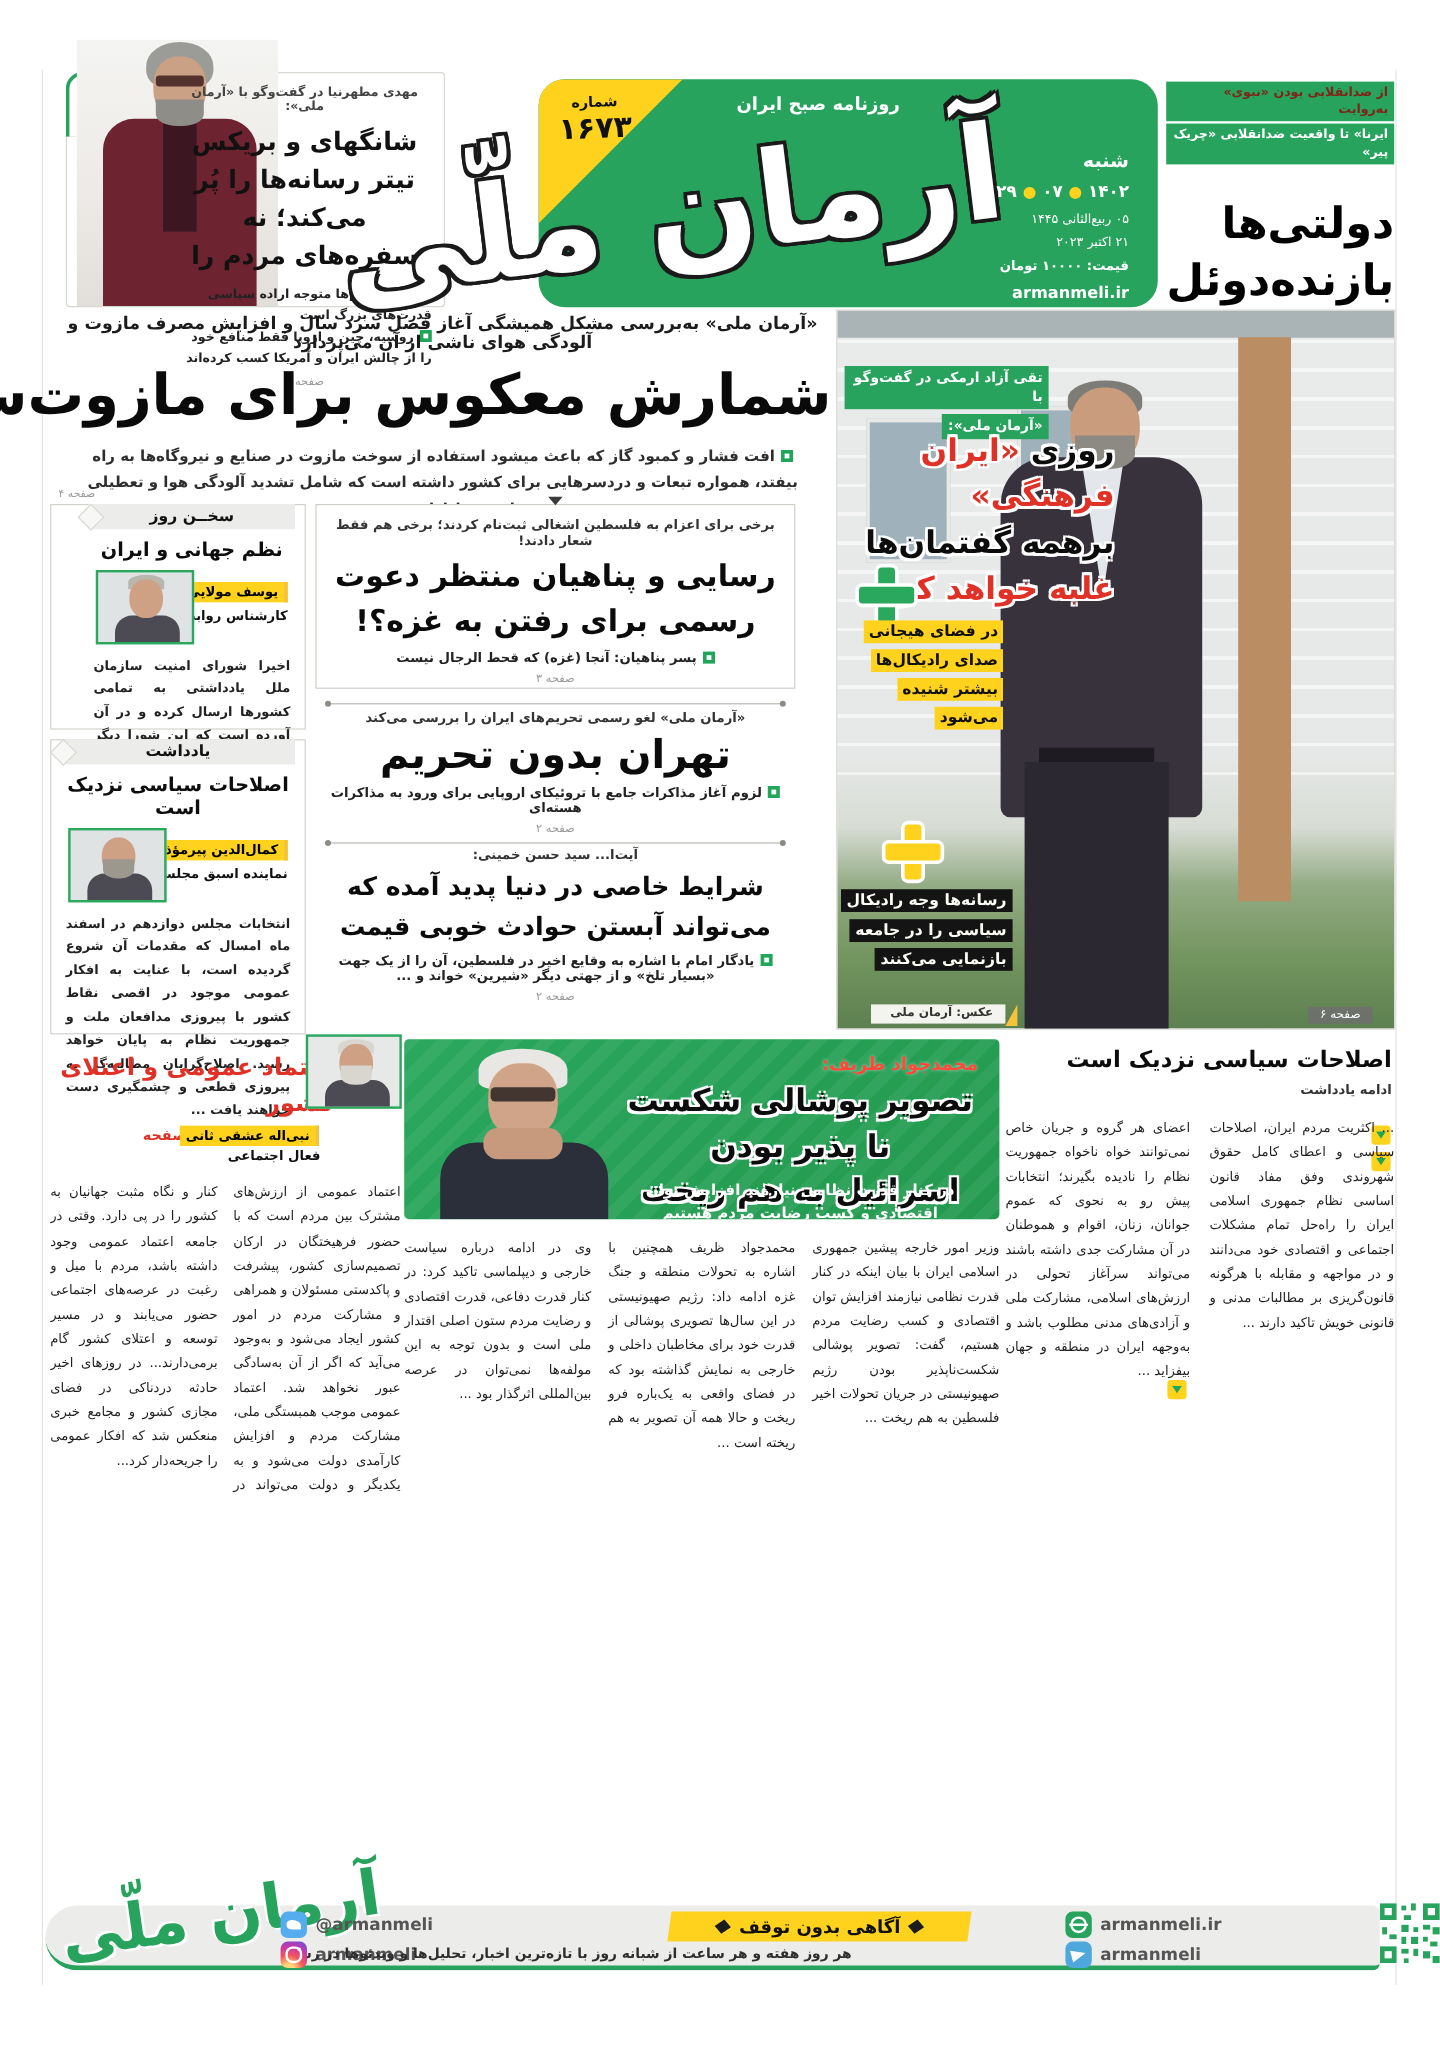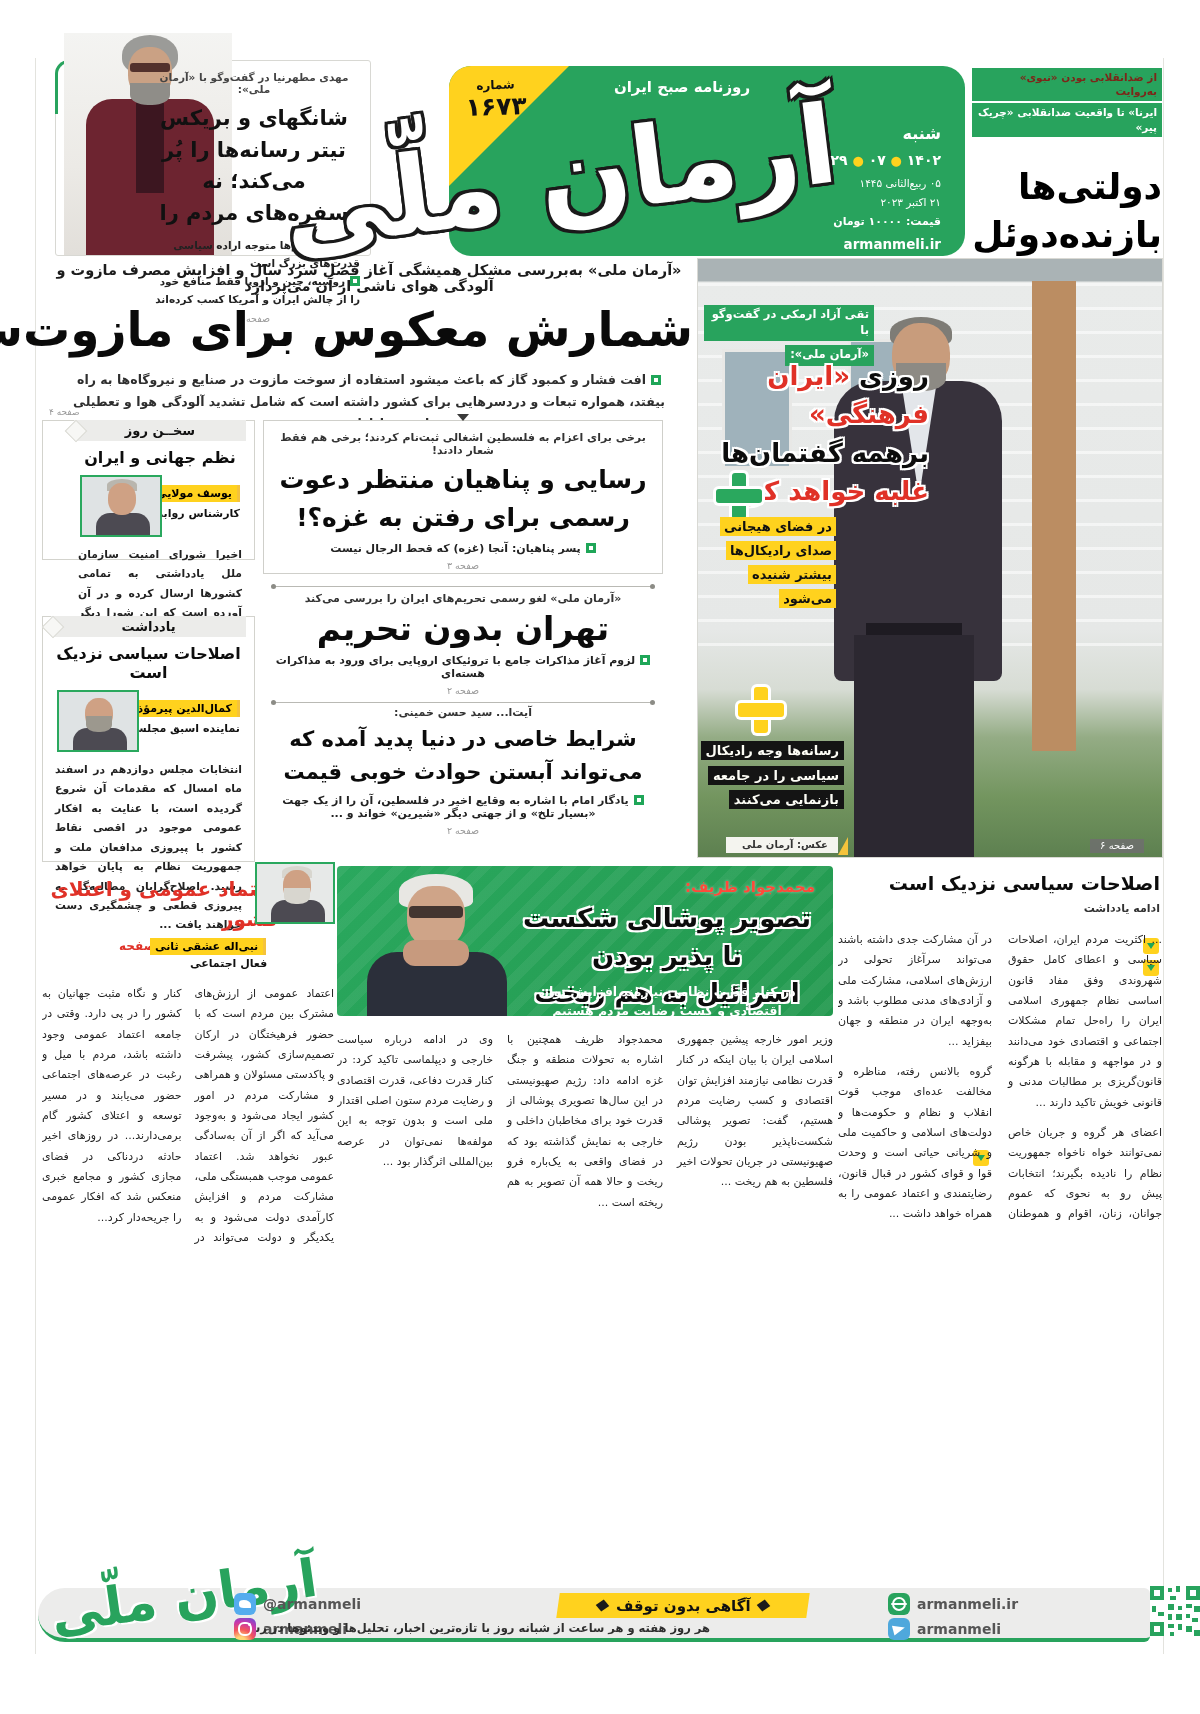--- a/index.html
+++ b/index.html
@@ -90,21 +90,21 @@
   .pt-hl-yellow { position:absolute; left:6px; top:256px; width:132px; text-align:right; font-size:13px; font-weight:bold; line-height:1.85; }
   .pt-hl-yellow span { background:#ffd21e; color:#111; padding:2px 4px; box-decoration-break:clone; -webkit-box-decoration-break:clone; }
   .pt-hl-dark { position:absolute; left:6px; top:480px; width:140px; text-align:right; font-size:13px; font-weight:bold; line-height:1.9; }
   .pt-hl-dark span { background:#141414; color:#fdfdf6; padding:2px 5px; box-decoration-break:clone; -webkit-box-decoration-break:clone; }
   .pt-credit { position:absolute; left:28px; bottom:4px; background:#f4f4ef; color:#333; font-size:10px; font-weight:bold; padding:2px 10px 3px 16px; }
   .pt-credit::before { content:""; position:absolute; right:-10px; top:0; border-left:10px solid transparent; border-bottom:18px solid #f5c33b; }
   .pt-pg { position:absolute; right:18px; bottom:4px; background:rgba(110,110,110,.85); color:#fff; font-size:10px; padding:1px 10px 2px; }
 
   
   .side-box { left:42px; width:213px; border:1px solid #d3d3cd; background:#fff; }
-  .sb1 { top:420px; height:140px;padding-left:23px; }
+  .sb1 { top:420px; height:188px;padding-left:23px; }
   .sb2 { top:616px; height:246px; }
   .sec-bar { position:relative; margin:-1px 8px 0; height:21px; background:#ececea; text-align:center; font-size:13px; font-weight:900; color:#111; line-height:21px; }
   .sec-bar::after { content:""; position:absolute; left:-6px; top:3px; width:14px; height:14px; background:#f7f7f5; border:1px solid #d8d8d2; transform:rotate(45deg); }
   .sb-title { text-align:center; font-size:16px; font-weight:900; color:#0d0d0d; margin-top:7px; }
   .author-row { position:relative; margin:8px 10px 0; height:62px; }
   .a-photo { position:absolute; left:4px; top:0; width:82px; height:62px; border:2px solid #2aa85e; background:#dfe3e4; overflow:hidden; }
   .a-head { position:absolute; left:26px; top:6px; width:28px; height:32px; background:#cfa184; border-radius:46%; }
   .a-hairA { position:absolute; left:25px; top:2px; width:30px; height:12px; background:#b9b6ae; border-radius:50% 50% 0 0; }
   .a-beardA { position:absolute; left:27px; top:24px; width:26px; height:16px; background:#9c988e; border-radius:0 0 45% 45%; }
   .a-body { position:absolute; left:14px; top:36px; width:54px; height:26px; background:#4c4a52; border-radius:14px 14px 0 0; }
@@ -375,21 +375,20 @@
   </div>
 
   <div class="abs br-title">اصلاحات سیاسی نزدیک است</div>
   <div class="abs br-cont">ادامه یادداشت</div>
   <div class="abs yicon" style="left:1143px;top:938px;"></div>
   <div class="abs yicon" style="left:1143px;top:960px;"></div>
   <div class="abs yicon" style="left:973px;top:1150px;"></div>
   <div class="abs br-body">
     <p>... اکثریت مردم ایران، اصلاحات سیاسی و اعطای کامل حقوق شهروندی وفق مفاد قانون اساسی نظام جمهوری اسلامی ایران را راه‌حل تمام مشکلات اجتماعی و اقتصادی خود می‌دانند و در مواجهه و مقابله با هرگونه قانون‌گریزی بر مطالبات مدنی و قانونی خویش تاکید دارند ...</p>
     <p>اعضای هر گروه و جریان خاص نمی‌توانند خواه ناخواه جمهوریت نظام را نادیده بگیرند؛ انتخابات پیش رو به نحوی که عموم جوانان، زنان، اقوام و هموطنان در آن مشارکت جدی داشته باشند می‌تواند سرآغاز تحولی در ارزش‌های اسلامی، مشارکت ملی و آزادی‌های مدنی مطلوب باشد و به‌وجهه ایران در منطقه و جهان بیفزاید ...</p>
-    <p>گروه بالانس رفته، مناظره و مخالفت عده‌ای موجب قوت انقلاب و نظام و حکومت‌ها و دولت‌های اسلامی و حاکمیت ملی و شریانی حیاتی است و وحدت قوا و قوای کشور در قبال قانون، رضایتمندی و اعتماد عمومی را به همراه خواهد داشت ...</p>
   </div>
 
   <div class="abs footer-bar">
     <div class="f-logo">آرمان ملّی</div>
     <div class="f-row" style="left:196px; top:5px;">
       <span class="sq tw"></span>
       <span>@armanmeli</span>
     </div>
     <div class="f-row" style="left:196px; top:30px;">
       <span class="sq ig"></span>

